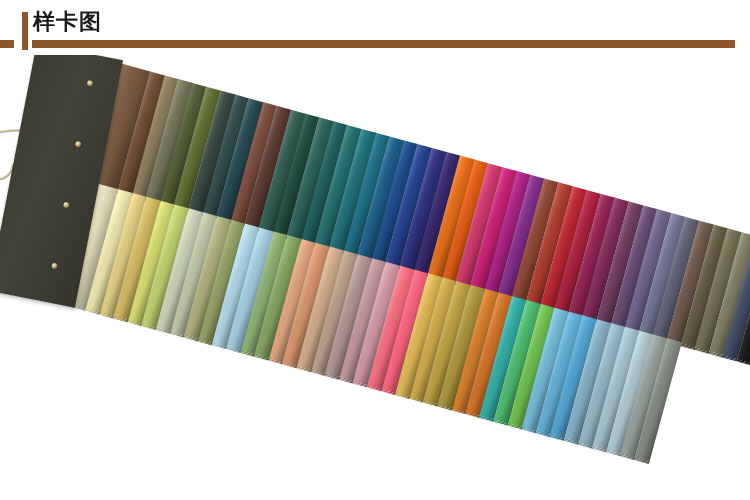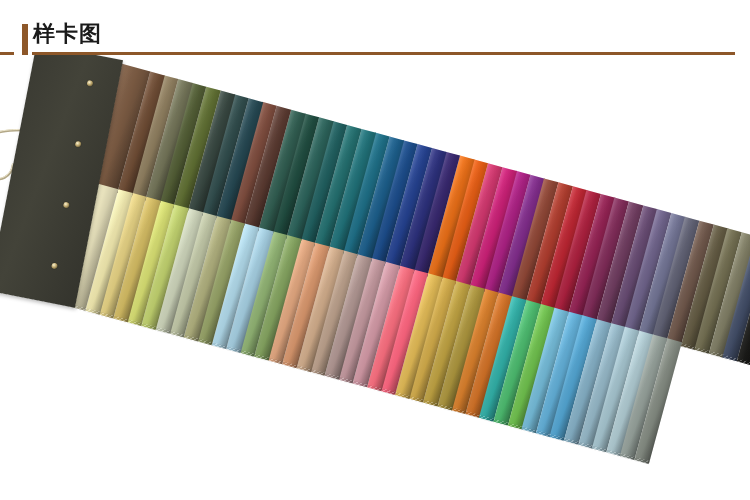--- a/index.html
+++ b/index.html
@@ -12,21 +12,21 @@
     height: 500px;
     overflow: hidden;
     font-family: "Liberation Sans", sans-serif;
     position: relative;
   }
 
   
   #page-header {
     position: absolute;
     left: 0;
-    top: 16px;
+    top: 4px;
     width: 734px;
     height: 55px;
   }
   .hdr-tick {
     position: absolute;
     left: 0px;
     top: 36px;
     width: 14px;
     height: 8px;
   }

